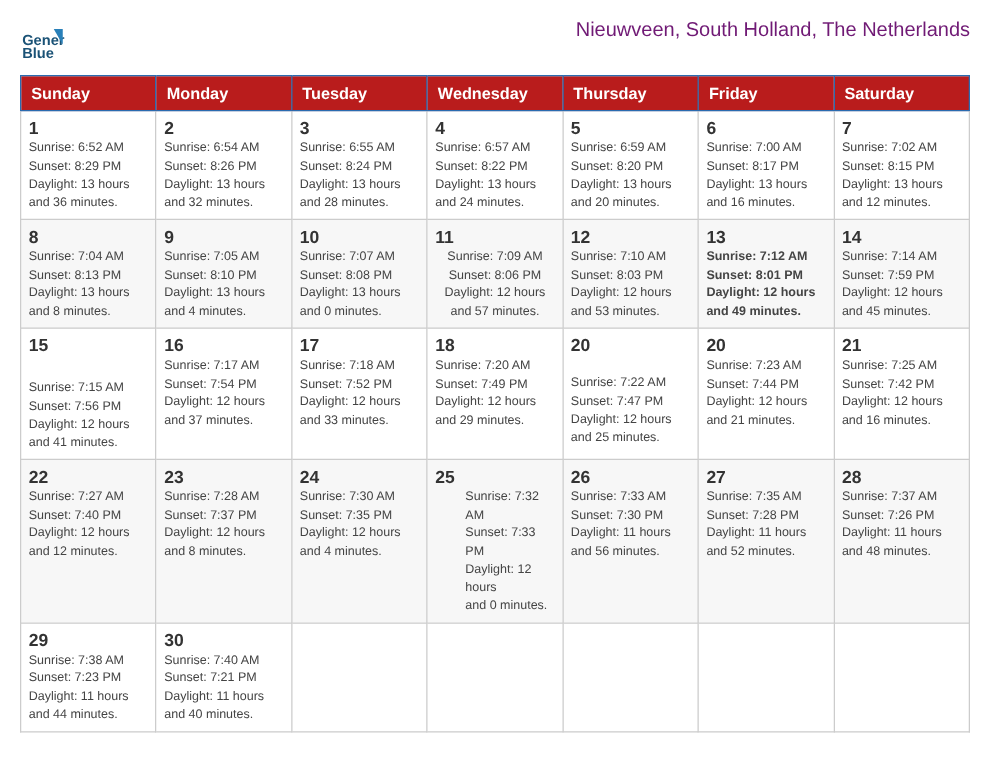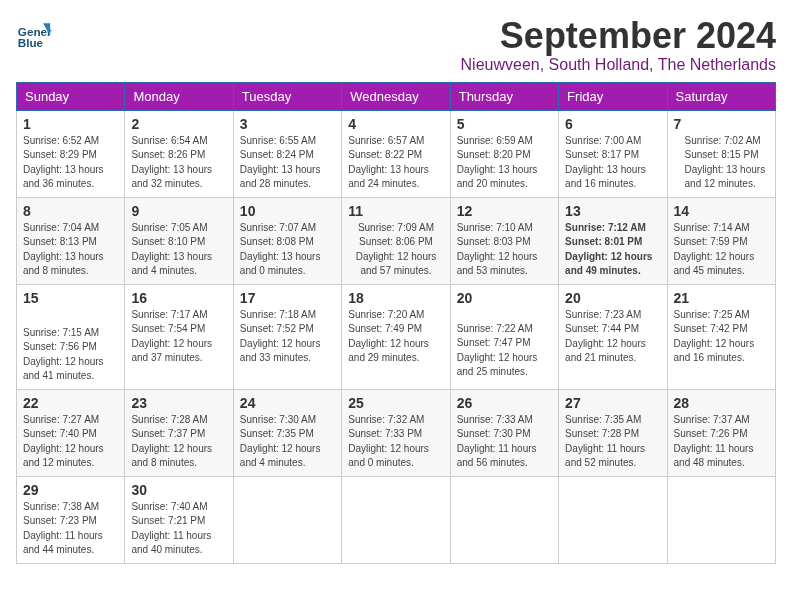--- a/index.html
+++ b/index.html
@@ -37,26 +37,26 @@
     .location-title {
       font-size: 16px;
       color: #701a75;
     }
     .calendar {
       width: 100%;
       border-collapse: collapse;
       font-size: 11px;
     }
     .calendar th {
-      background: #a21caf;
+      background: #b91c1c;
       color: #fff;
       text-align: left;
       padding: 6px 8px;
       font-size: 13px;
-      font-weight: normal;
+      font-weight: bold;
       border: 1px solid #2b6cb0;
     }
     .calendar td {
       vertical-align: top;
       padding: 5px 6px;
       border: 1px solid #ccc;
       width: calc(100% / 7);
       height: 82px;
       background: #fff;
     }
@@ -84,21 +84,20 @@
 
 <div class="header-section">
   <div class="logo">
     <svg class="logo-icon" viewBox="0 0 40 40">
       <text x="2" y="22" font-size="13" font-weight="bold" fill="#1a5276">General</text>
       <text x="2" y="34" font-size="13" font-weight="bold" fill="#1a5276">Blue</text>
       <polygon points="30,8 38,8 38,22" fill="#2980b9"></polygon>
     </svg>
   </div>
   <div class="title-section">
-    <div class="month-title">September 2024</div>
     <div class="location-title">Nieuwveen, South Holland, The Netherlands</div>
   </div>
 </div>
 
 <table class="calendar">
   <thead>
     <tr id="weekday-header">
         <th>Sunday</th>
         <th>Monday</th>
         <th>Tuesday</th>
@@ -147,21 +146,21 @@
         </td>
         <td>
           <span class="day-number">6</span>
           <div class="day-detail" style="white-space: pre-line;">Sunrise: 7:00 AM
 Sunset: 8:17 PM
 Daylight: 13 hours
 and 16 minutes.</div>
         </td>
         <td>
           <span class="day-number">7</span>
-          <div class="day-detail" style="white-space: pre-line; margin-left: 11px;">Sunrise: 7:02 AM
+          <div class="day-detail" style="white-space: pre-line;">Sunrise: 7:02 AM
 Sunset: 8:15 PM
 Daylight: 13 hours
 and 12 minutes.</div>
         </td>
       </tr>
       <tr>
         <td>
           <span class="day-number">8</span>
           <div class="day-detail" style="white-space: pre-line;">Sunrise: 7:04 AM
 Sunset: 8:13 PM
@@ -279,21 +278,21 @@
         </td>
         <td>
           <span class="day-number">24</span>
           <div class="day-detail" style="white-space: pre-line;">Sunrise: 7:30 AM
 Sunset: 7:35 PM
 Daylight: 12 hours
 and 4 minutes.</div>
         </td>
         <td>
           <span class="day-number">25</span>
-          <div class="day-detail" style="white-space: pre-line;">Sunrise: 7:32 AM
+          <div class="day-detail" style="white-space: pre-line; margin-left: 24px;">Sunrise: 7:32 AM
 Sunset: 7:33 PM
 Daylight: 12 hours
 and 0 minutes.</div>
         </td>
         <td>
           <span class="day-number">26</span>
           <div class="day-detail" style="white-space: pre-line;">Sunrise: 7:33 AM
 Sunset: 7:30 PM
 Daylight: 11 hours
 and 56 minutes.</div>

